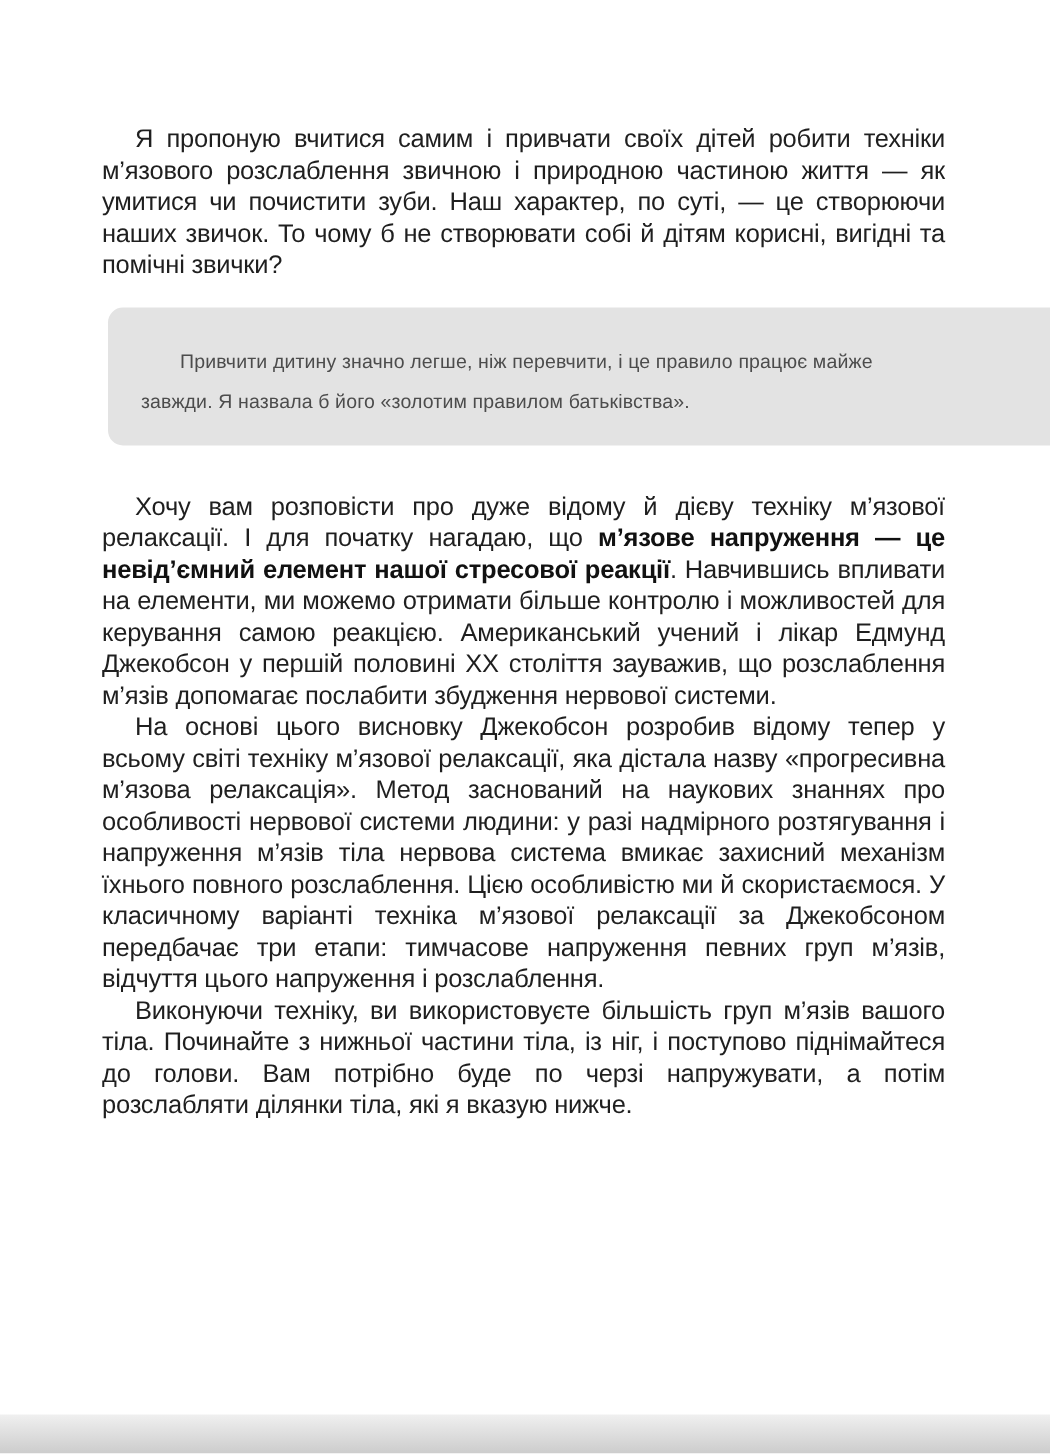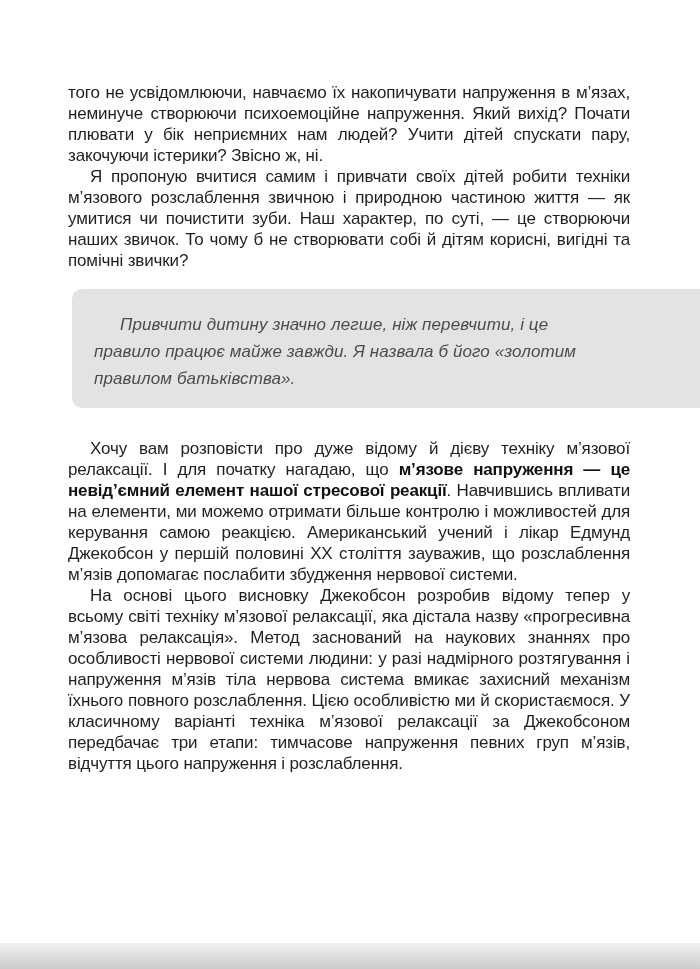--- a/index.html
+++ b/index.html
@@ -39,22 +39,21 @@
     text-indent: 22px;
   }
   .quote-block {
     margin: 18px 0 30px 72px;
     background: #e3e3e3;
     border-radius: 10px 0 0 10px;
     padding: 22px 105px 16px 22px;
   }
   .quote-text {
     margin: 0;
-    font-style: italic;
-    font-size: 17px;
+    font-size: 13px;
     line-height: 27px;
     color: #4c4c4c;
     text-align: left;
     text-indent: 26px;
     letter-spacing: 0.1px;
   }
   .bold-inline {
     font-weight: bold;
     color: #111;
   }
@@ -75,29 +74,29 @@
     height: 26px;
     background: linear-gradient(to bottom, #f0f0f0, #cccccc);
   }
 </style>
 </head>
 <body>
 
 <div class="page">
 
   <div class="body-text block-1">
-    <p class="body-par">того не усвідомлюючи, навчаємо їх накопичувати напруження в м’язах, неминуче створюючи психоемоційне напруження. Який вихід? Почати плювати у бік неприємних нам людей? Учити дітей спускати пару, закочуючи істерики? Звісно ж, ні.</p>
     <p class="body-par indent">Я пропоную вчитися самим і привчати своїх дітей робити техніки м’язового розслаблення звичною і природною частиною життя — як умитися чи почистити зуби. Наш характер, по суті, — це створюючи наших звичок. То чому б не створювати собі й дітям корисні, вигідні та помічні звички?</p>
   </div>
 
   <div class="quote-block">
     <p class="quote-text">Привчити дитину значно легше, ніж перевчити, і це правило працює майже завжди. Я назвала б його «золотим правилом батьківства».</p>
   </div>
 
   <div class="body-text">
     <p class="body-par indent"><span>Хочу вам розповісти про дуже відому й дієву техніку м’язової релаксації. І для початку нагадаю, що </span><span class="bold-inline">м’язове напруження — це невід’ємний елемент нашої стресової реакції</span><span>. Навчившись впливати на елементи, ми можемо отримати більше контролю і можливостей для керування самою реакцією. Американський учений і лікар Едмунд Джекобсон у першій половині ХХ століття зауважив, що розслаблення м’язів допомагає послабити збудження нервової системи.</span></p>
     <p class="body-par indent">На основі цього висновку Джекобсон розробив відому тепер у всьому світі техніку м’язової релаксації, яка дістала назву «прогресивна м’язова релаксація». Метод заснований на наукових знаннях про особливості нервової системи людини: у разі надмірного розтягування і напруження м’язів тіла нервова система вмикає захисний механізм їхнього повного розслаблення. Цією особливістю ми й скористаємося. У класичному варіанті техніка м’язової релаксації за Джекобсоном передбачає три етапи: тимчасове напруження певних груп м’язів, відчуття цього напруження і розслаблення.</p>
+    <p class="body-par indent">Виконуючи техніку, ви використовуєте більшість груп м’язів вашого тіла. Починайте з нижньої частини тіла, із ніг, і поступово піднімайтеся до голови. Вам потрібно буде по черзі напружувати, а потім розслабляти ділянки тіла, які я вказую нижче.</p>
   </div>
 
 
   <div class="bottom-edge"></div>
 
 </div>
 
 </body></html>

